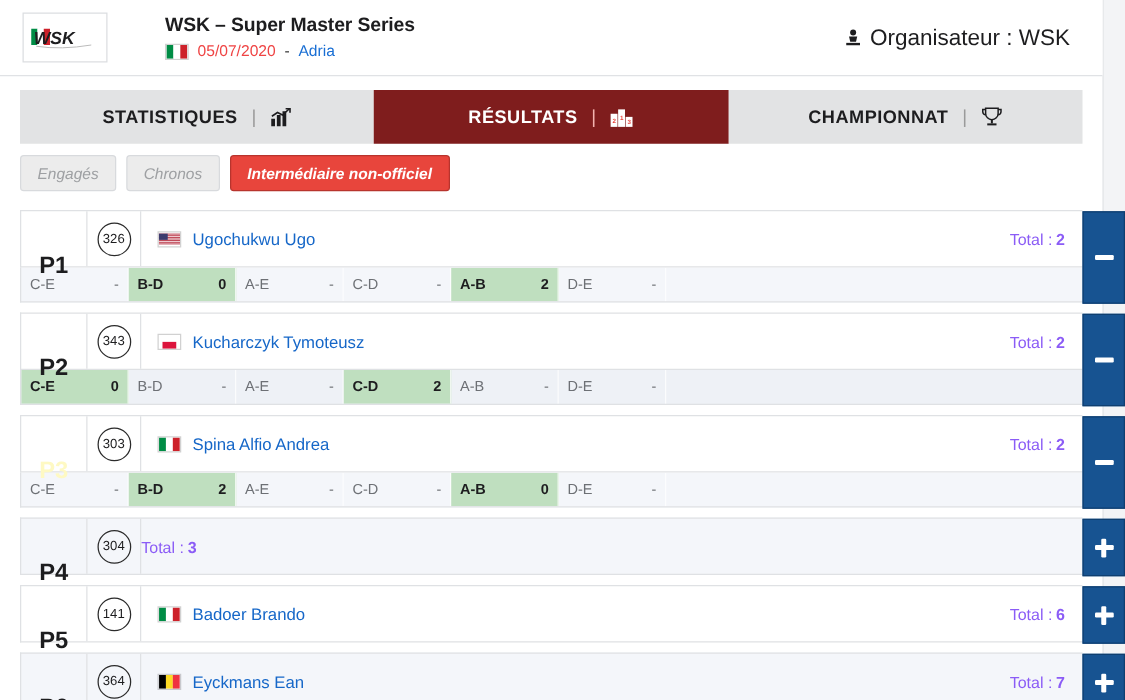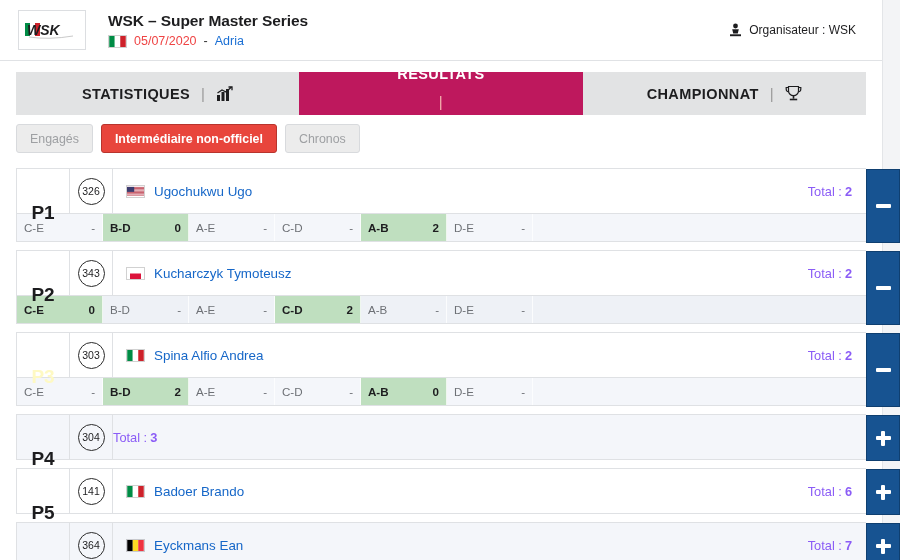--- a/index.html
+++ b/index.html
@@ -14,21 +14,21 @@
   
   .gutter-right {
     position:absolute; top:0; right:0; width:18px; height:560px;
     background:#f3f4f6; border-left:1px solid #e3e5e8;
   }
 
   
   .header {
     position:absolute; left:0; top:0; width:882px; height:61px;
     background:#ffffff; border-bottom:1px solid #e0e2e5;
-    display:flex; align-items:center;
+    display:flex; align-items:center;gap:24px;
   }
   .logo-box {
     width:68px; height:40px; margin-left:18px;
     border:1px solid #dcdee1; background:#fff;
     display:flex; align-items:center; justify-content:center;
     overflow:hidden; flex:0 0 auto;
   }
   .logo-svg { display:block; }
   .title-wrap { margin-left:22px; flex:0 0 auto; }
   .event-title {
@@ -38,42 +38,42 @@
   .event-sub {
     display:flex; align-items:center; gap:7px; margin-top:4px;
     font-size:12.5px; color:#333;
   }
   .flag { display:inline-block; vertical-align:middle; flex:0 0 auto; border:0.5px solid rgba(0,0,0,.18); }
   .event-date { color:#ef4444; }
   .event-loc { color:#1a6fd4; }
   .organiser {
     margin-left:auto; margin-right:26px;
     display:flex; align-items:center; gap:7px;
-    font-size:12px; color:#1d1d1f; white-space:nowrap;
+    font-size:18px; color:#1d1d1f; white-space:nowrap;
   }
 
   
   .tabs {
     position:absolute; left:16px; top:72px; width:850px; height:43px;
     display:flex;
   }
   .tab {
     flex:1 1 0; display:flex; align-items:center; justify-content:center;
     gap:11px; background:#e2e3e4; color:#1d1d1f;
     font-size:14.5px; font-weight:bold; letter-spacing:.4px;
     cursor:pointer; user-select:none;
   }
-  .tab.active { background:#be185d; color:#ffffff;flex-direction:column; }
+  .tab.active { background:#7f1d1d; color:#ffffff; }
   .tab-sep { color:#9a9a9a; font-weight:normal; font-size:15px; }
   .tab.active .tab-sep { color:#f3b3af; }
 
   
   .filters {
     position:absolute; left:16px; top:124px; height:29px;
-    display:flex; gap:8px; align-items:center;
+    display:flex; gap:8px; align-items:center;font-style:italic;
   }
   .fbtn {
     height:29px; padding:0 13px; display:flex; align-items:center;
     font-size:12.4px; border-radius:3px; cursor:pointer; white-space:nowrap;
   }
   .fbtn.off { background:#ececec; color:#9ea0a3; border:1px solid #d8dadd; }
   .fbtn.on {
     background:#e8453c; color:#fff; font-weight:bold;
     border:1px solid #b8342d;
   }
@@ -221,22 +221,22 @@
         <path d="M3.5 2.5H1.2v1.8c0 1.6 1.1 2.5 2.3 2.5" fill="none" stroke="#1d1d1f" stroke-width="1.2"></path>
         <path d="M13.5 2.5h2.3v1.8c0 1.6-1.1 2.5-2.3 2.5" fill="none" stroke="#1d1d1f" stroke-width="1.2"></path>
         <rect x="7.7" y="10.5" width="1.6" height="3.2" fill="#1d1d1f"></rect>
         <rect x="4.8" y="13.7" width="7.4" height="1.6" fill="#1d1d1f"></rect>
       </svg>
     </div>
   </div>
 
   <div class="filters">
     <div class="fbtn off">Engagés</div>
+    <div class="fbtn off">Chronos</div>
     <div class="fbtn on">Intermédiaire non-officiel</div>
-    <div class="fbtn off">Chronos</div>
   </div>
 
   <div class="results">
       <div class="rgroup">
         <div class="rmain">
           <div class="pos p1">P1</div>
           <div class="numcell">
             <div class="numcircle">326</div>
           </div>
           <div class="driver">

